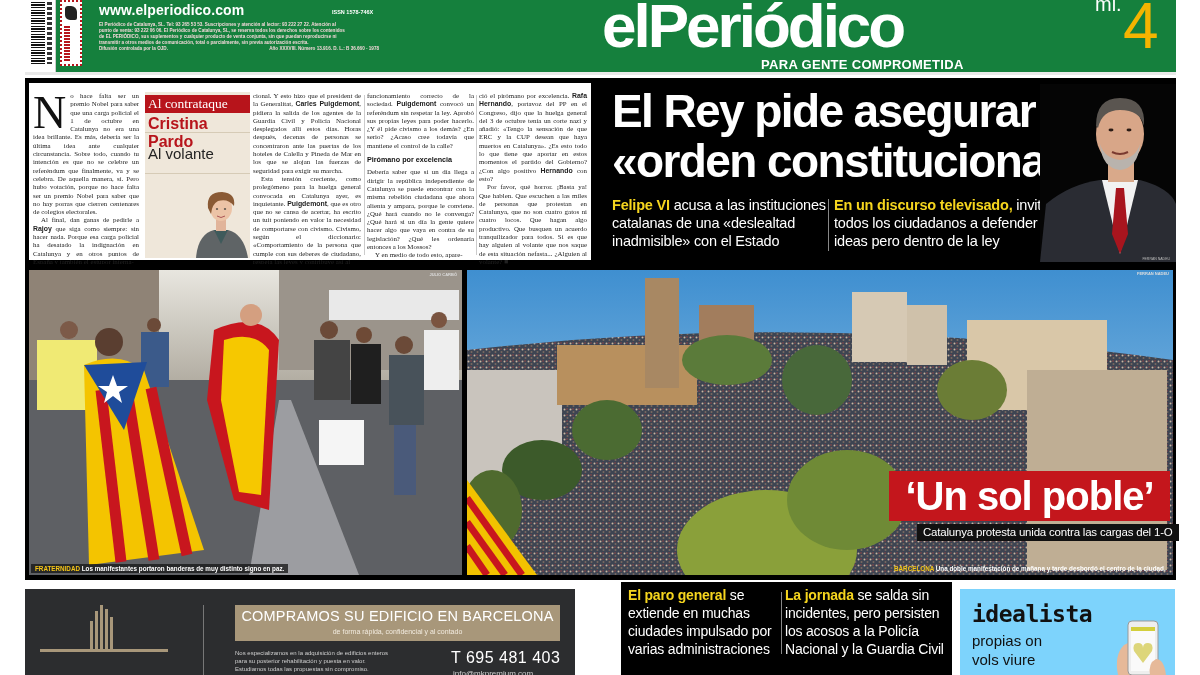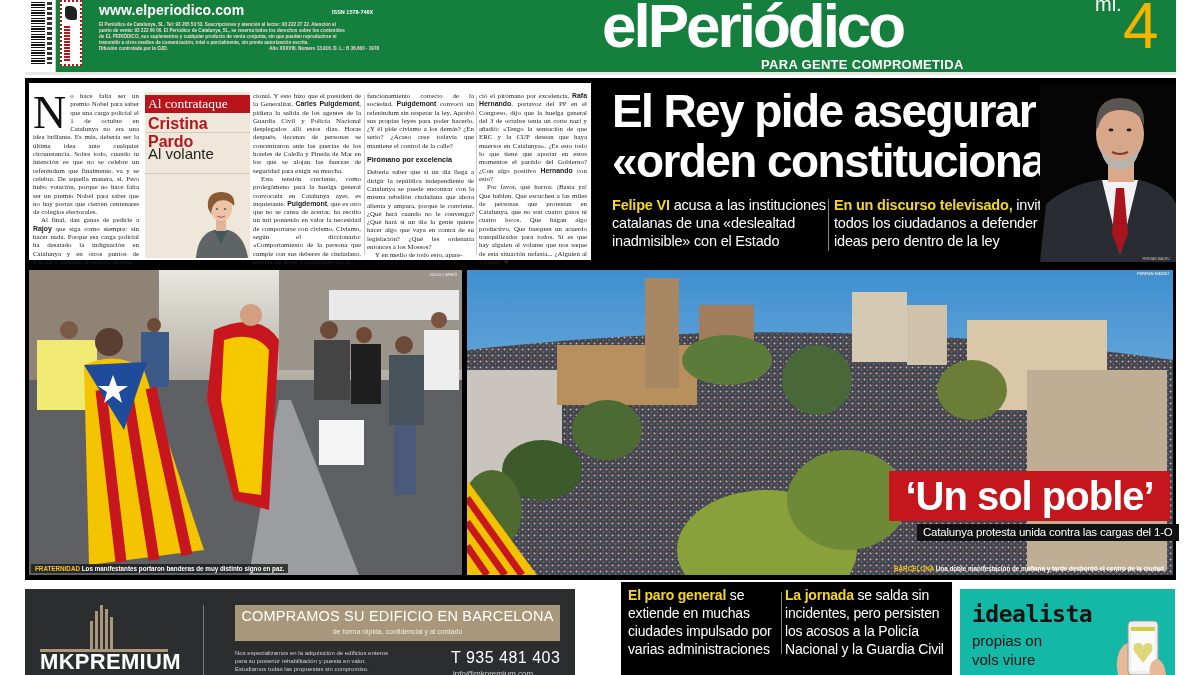--- a/index.html
+++ b/index.html
@@ -79,21 +79,21 @@
   .mk-phone { position: absolute; left: 426px; top: 60px; color: #fff; font-size: 16px; letter-spacing: 0.5px; }
   .mk-email { position: absolute; left: 428px; top: 80px; color: #cfcfcf; font-size: 8px; }
 
   .bottom-news { position: absolute; left: 621px; top: 582px; width: 331px; height: 93px; background: #000; }
   .bn-col { position: absolute; top: 4px; color: #fff; font-size: 14px; line-height: 18px; letter-spacing: -0.2px; }
   .bn-col .hl { color: #f5d51e; font-weight: bold; }
   .bn-col.a { left: 7px; width: 155px; }
   .bn-col.b { left: 164px; width: 165px; }
   .bn-divider { position: absolute; left: 160px; top: 10px; width: 1px; height: 62px; background: #888; }
 
-  .ad-idealista { position: absolute; left: 960px; top: 589px; width: 215px; height: 86px; background: #14b8a6; }
+  .ad-idealista { position: absolute; left: 960px; top: 589px; width: 215px; height: 86px; background: #7dd3fc; }
   .id-logo { position: absolute; left: 12px; top: 12px; color: #111; font-family: "DejaVu Sans Mono", monospace; font-weight: bold; font-size: 23px; letter-spacing: -0.5px; }
   .id-tag { position: absolute; left: 12px; top: 42px; color: #111; font-size: 15px; line-height: 19px; }
   .id-phone { position: absolute; left: 150px; top: 26px; width: 60px; height: 60px; }
 </style>
 </head>
 <body>
 
 <header class="masthead">
   <div class="barcode">
     <div class="bars"></div>
@@ -309,32 +309,31 @@
 
 <aside class="ad-mk">
   <svg class="mk-logo-art" viewBox="0 0 128 50">
     <rect x="55" y="6" width="3" height="38" fill="#a8977a"></rect>
     <rect x="60" y="0" width="3" height="44" fill="#a8977a"></rect>
     <rect x="65" y="4" width="3" height="40" fill="#a8977a"></rect>
     <rect x="70" y="12" width="3" height="32" fill="#a8977a"></rect>
     <rect x="50" y="16" width="3" height="28" fill="#a8977a"></rect>
     <rect x="0" y="44" width="128" height="3" fill="#a8977a"></rect>
   </svg>
-  <div class="mk-name">MKPREMIUM</div>
   <div class="mk-vdiv"></div>
   <div class="mk-banner">
     <div class="mk-banner-title">COMPRAMOS SU EDIFICIO EN BARCELONA</div>
     <div class="mk-banner-sub">de forma rápida, confidencial y al contado</div>
   </div>
   <div class="mk-body">
     <div>Nos especializamos en la adquisición de edificios enteros</div>
     <div>para su posterior rehabilitación y puesta en valor.</div>
     <div>Estudiamos todas las propuestas sin compromiso.</div>
   </div>
-  <div class="mk-phone">T 935 481 403</div>
+  <div class="mk-phone">T 695 481 403</div>
   <div class="mk-email">info@mkpremium.com</div>
 </aside>
 
 <section class="bottom-news">
   <div class="bn-col a">
     <span class="hl">El paro general</span><span> se extiende en muchas ciudades impulsado por varias administraciones</span>
   </div>
   <div class="bn-divider"></div>
   <div class="bn-col b">
     <span class="hl">La jornada</span><span> se salda sin incidentes, pero persisten los acosos a la Policía Nacional y la Guardia Civil</span>

